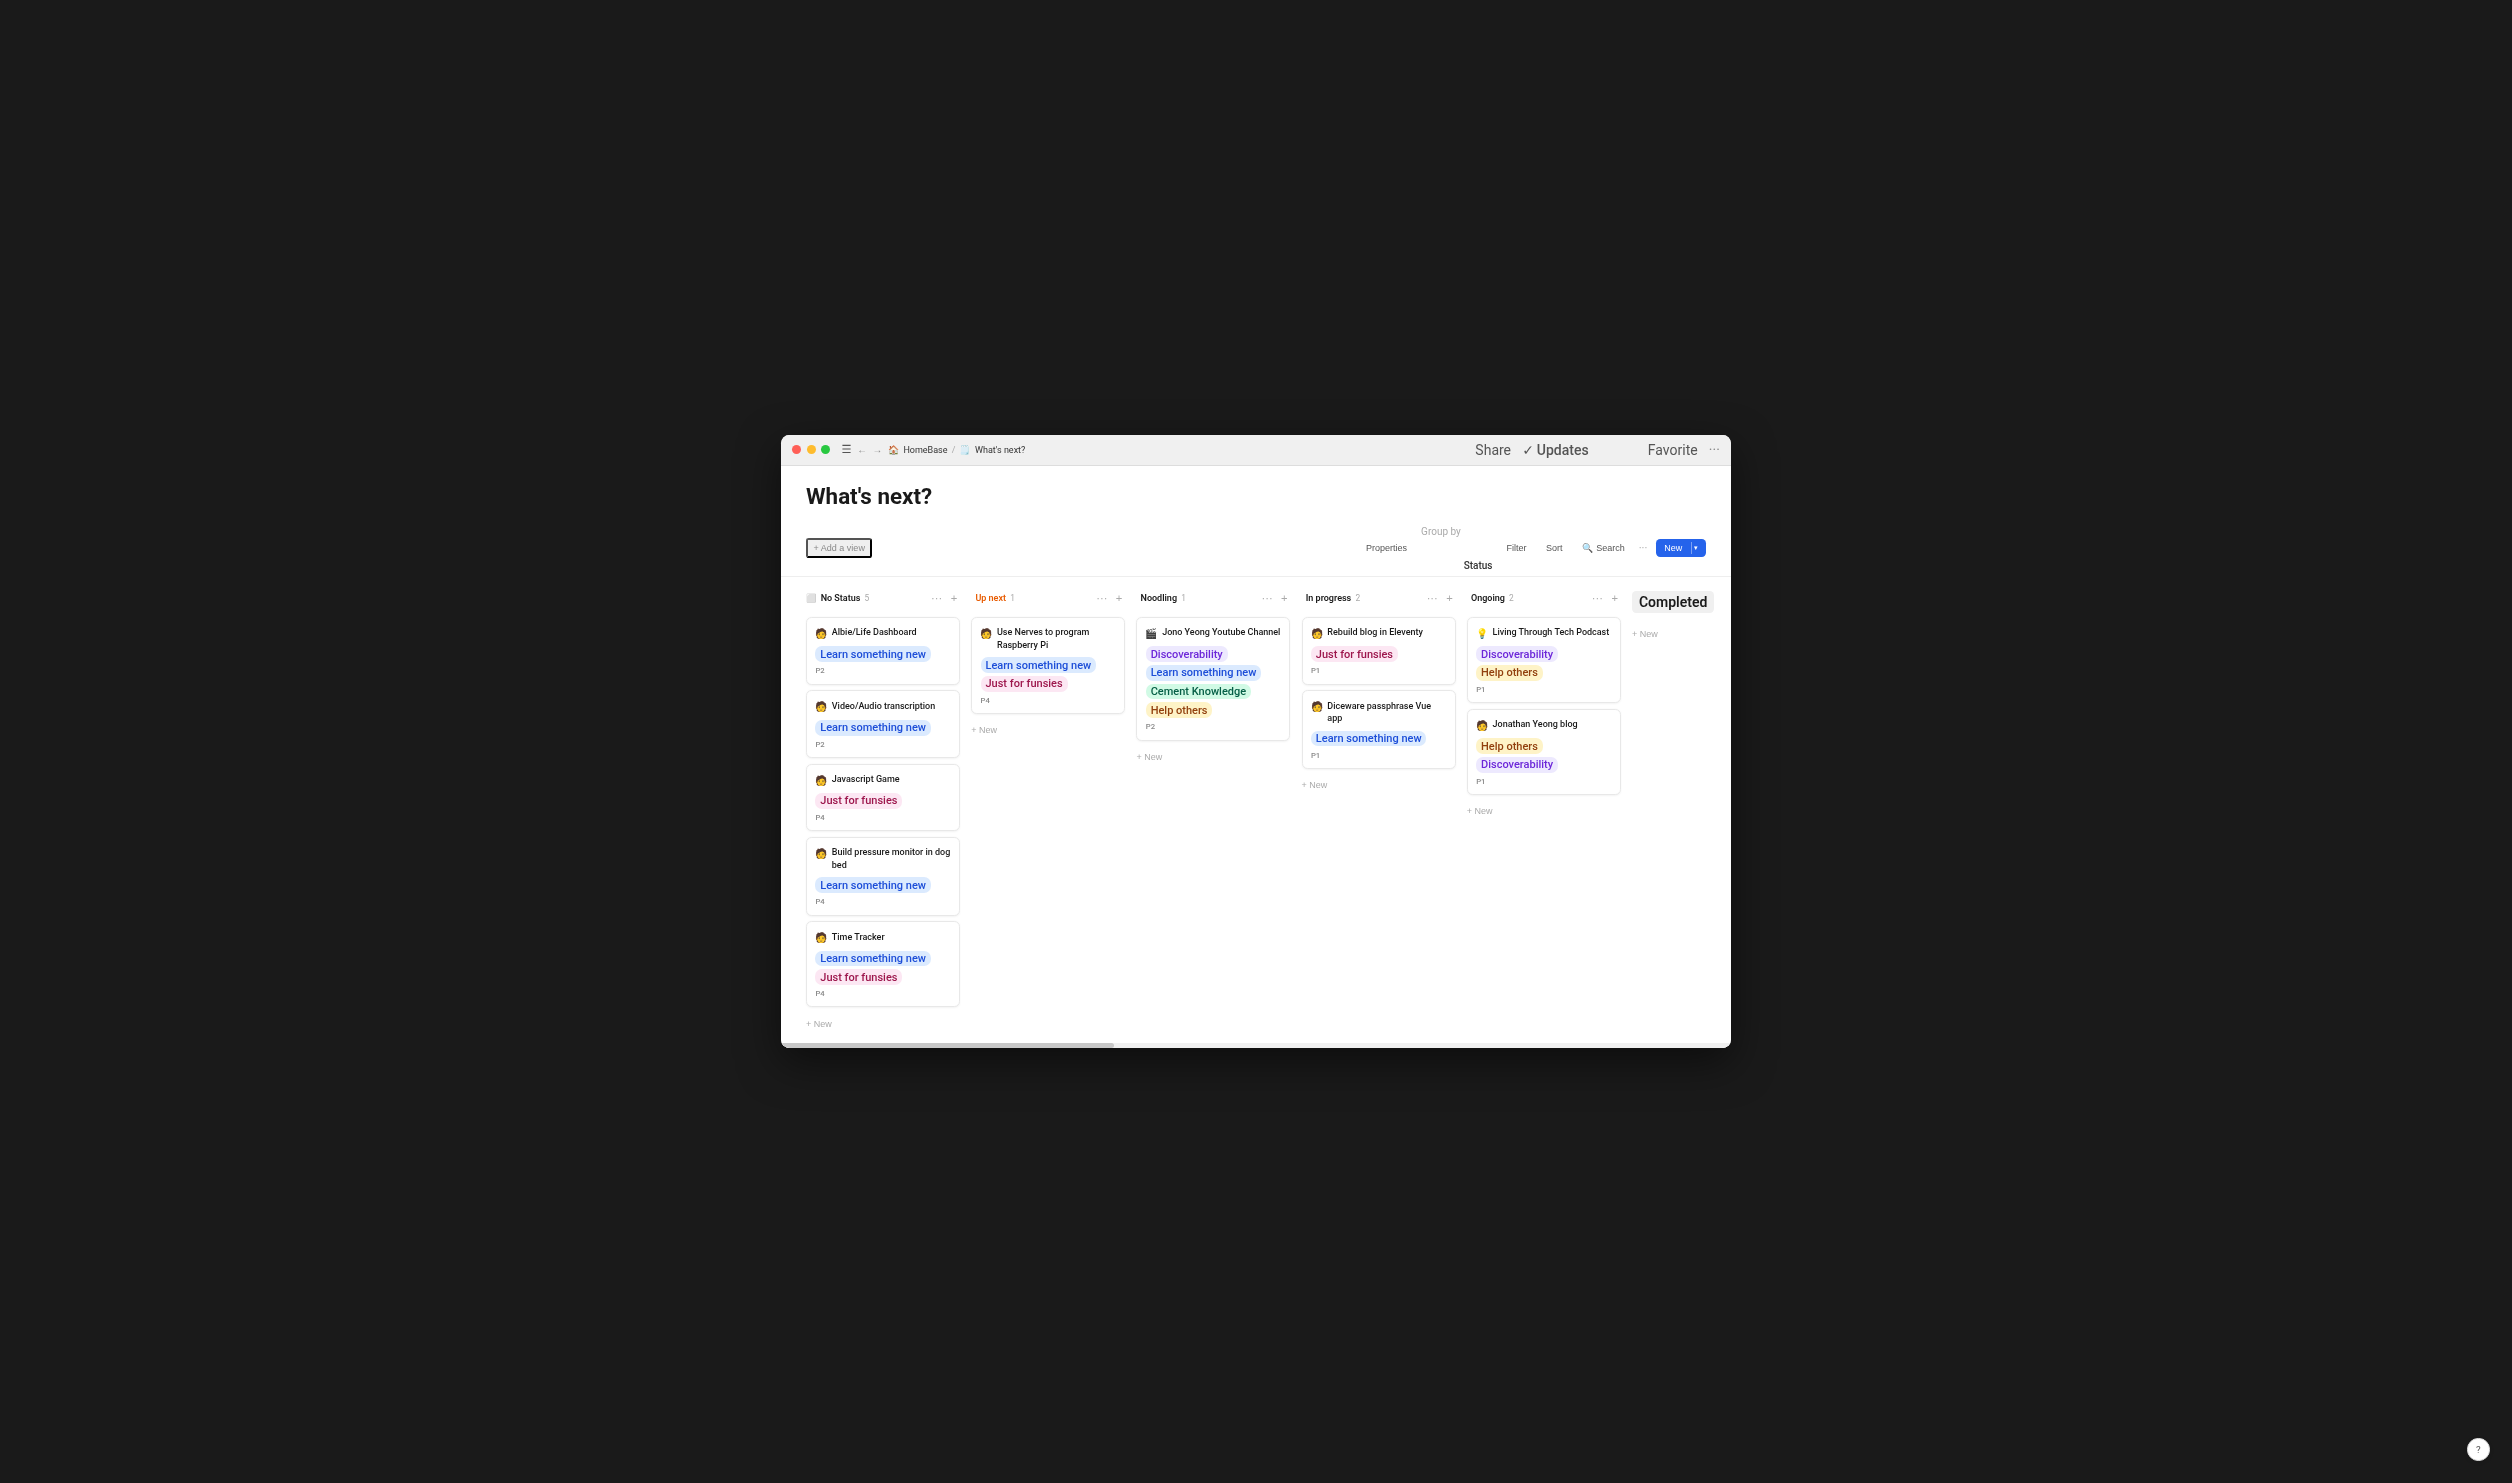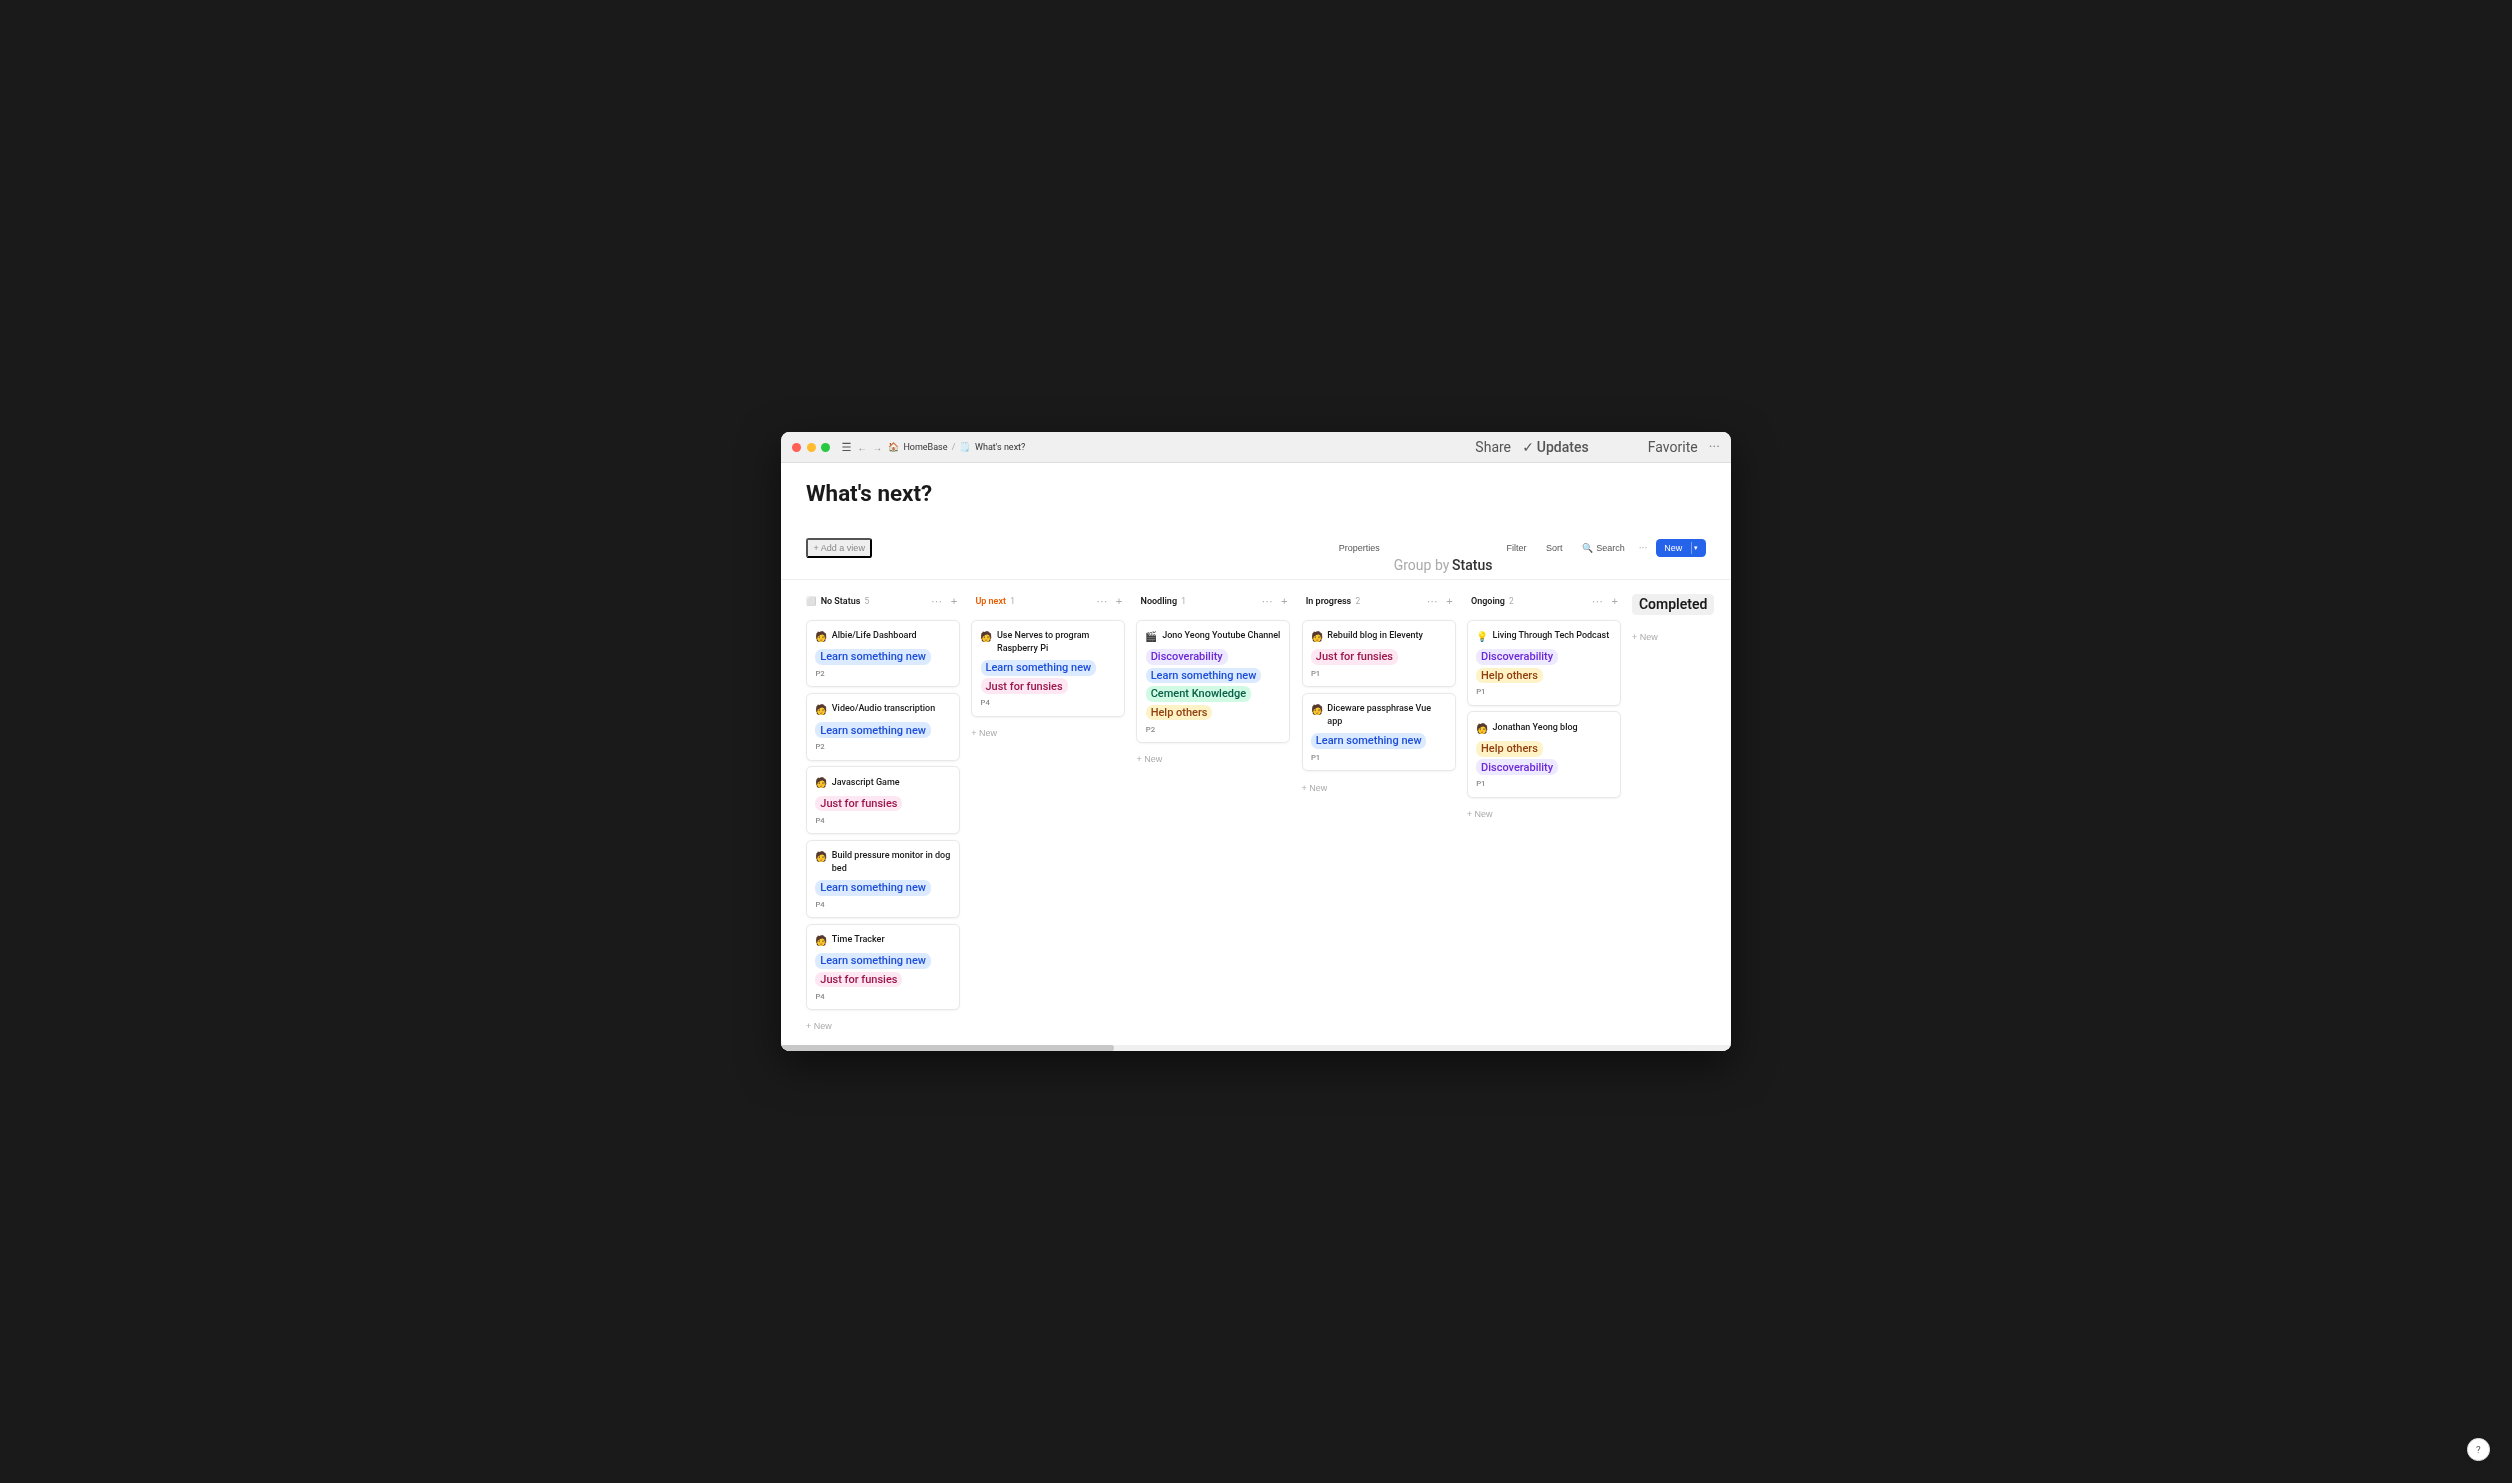--- a/index.html
+++ b/index.html
@@ -132,23 +132,23 @@
       padding: 2.8px 5.6px;
       border-radius: 2.8px;
       display: flex;
       align-items: center;
       gap: 2.8px;
       border: none;
       background: none;
     }
     .group-by-btn {
       display: flex;
-      align-items: flex-end;
-      gap: 2.8px;
-      font-size: 14px;
+      align-items: flex-start;
+      gap: 2.8px;
+      font-size: 10px;
       color: #555;
       cursor: pointer;
     }
     .group-by-label { color: #aaa; }
     .group-by-value { color: #333; font-weight: 500; margin-top: 34px; }
     .toolbar-more { color: #aaa; cursor: pointer; }
     .new-btn {
       background: #2563eb;
       color: white;
       border: none;

